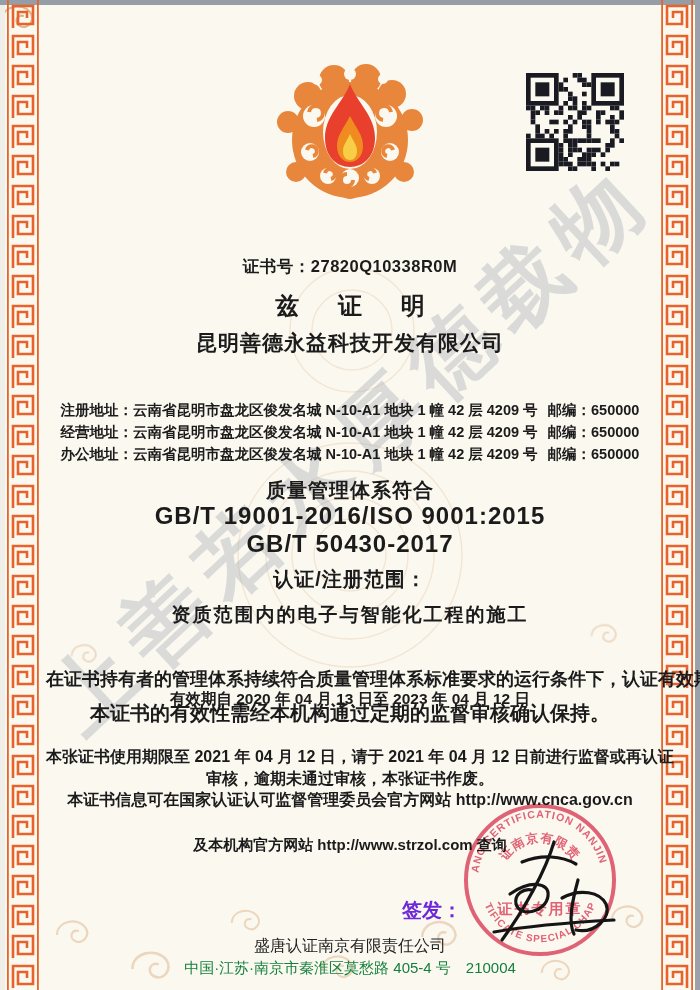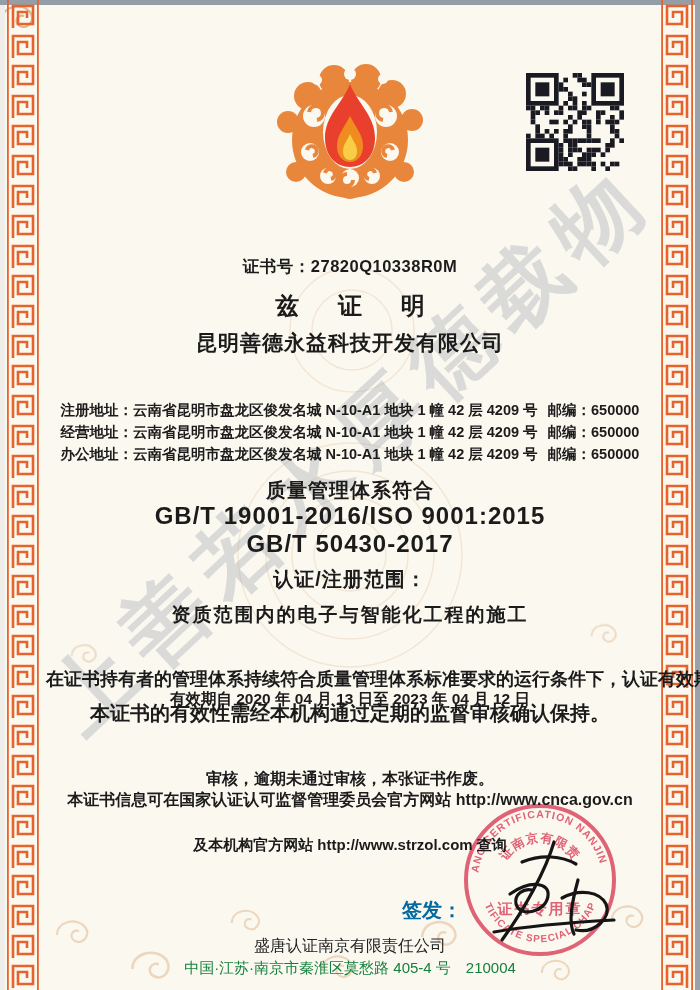--- a/index.html
+++ b/index.html
@@ -32,21 +32,21 @@
   .t-scope{top:602px;font-size:19px;font-weight:700;letter-spacing:2px;}
   .t-val1{top:667px;font-size:18px;font-weight:700;}
   .t-val2{top:689px;font-size:15.5px;font-weight:700;}
   .t-note1{top:700px;font-size:20px;font-weight:700;}
   .t-note2a{top:747px;font-size:16px;font-weight:700;}
   .t-note2b{top:769px;font-size:16px;font-weight:700;}
   .t-note3a{top:790px;font-size:16px;font-weight:700;}
   .t-note3b{top:812px;font-size:15px;font-weight:600;margin-top:24px;}
   .t-org{top:936px;font-size:16px;font-weight:400;color:#222;}
   .t-caddr{top:959px;font-size:15px;font-weight:400;color:#15803d;}
-  .issue-label{position:absolute;left:402px;top:897px;font-size:20px;font-weight:700;color:#0369a1;}
+  .issue-label{position:absolute;left:402px;top:897px;font-size:20px;font-weight:700;color:#6d28d9;}
   .logo{position:absolute;left:262px;top:60px;}
   .qr{position:absolute;left:524px;top:73px;}
   .stamp{position:absolute;left:448px;top:798px;opacity:.88;mix-blend-mode:multiply;}
   .signature{position:absolute;left:458px;top:836px;}
 </style>
 </head>
 <body>
 
 <div class="page">
 
@@ -359,20 +359,21 @@
 
     <div class="line t-h1">质量管理体系符合</div>
     <div class="line t-std1">GB/T 19001-2016/ISO 9001:2015</div>
     <div class="line t-std2">GB/T 50430-2017</div>
     <div class="line t-h2">认证/注册范围：</div>
     <div class="line t-scope">资质范围内的电子与智能化工程的施工</div>
 
     <div class="line t-val1">在证书持有者的管理体系持续符合质量管理体系标准要求的运行条件下，认证有效期为三年，</div>
     <div class="line t-val2">有效期自 2020 年 04 月 13 日至 2023 年 04 月 12 日</div>
     <div class="line t-note1">本证书的有效性需经本机构通过定期的监督审核确认保持。</div>
+    <div class="line t-note2a">本张证书使用期限至 2021 年 04 月 12 日，请于 2021 年 04 月 12 日前进行监督或再认证</div>
     <div class="line t-note2b">审核，逾期未通过审核，本张证书作废。</div>
     <div class="line t-note3a">本证书信息可在国家认证认可监督管理委员会官方网站 http://www.cnca.gov.cn</div>
     <div class="line t-note3b">及本机构官方网站 http://www.strzol.com 查询</div>
 
     <div class="line t-org">盛唐认证南京有限责任公司</div>
     <div class="line t-caddr">中国·江苏·南京市秦淮区莫愁路 405-4 号　210004</div>
   </div>
 
   <svg class="stamp" width="184" height="170" viewBox="0 0 184 170">
     <g fill="#E0506A">

